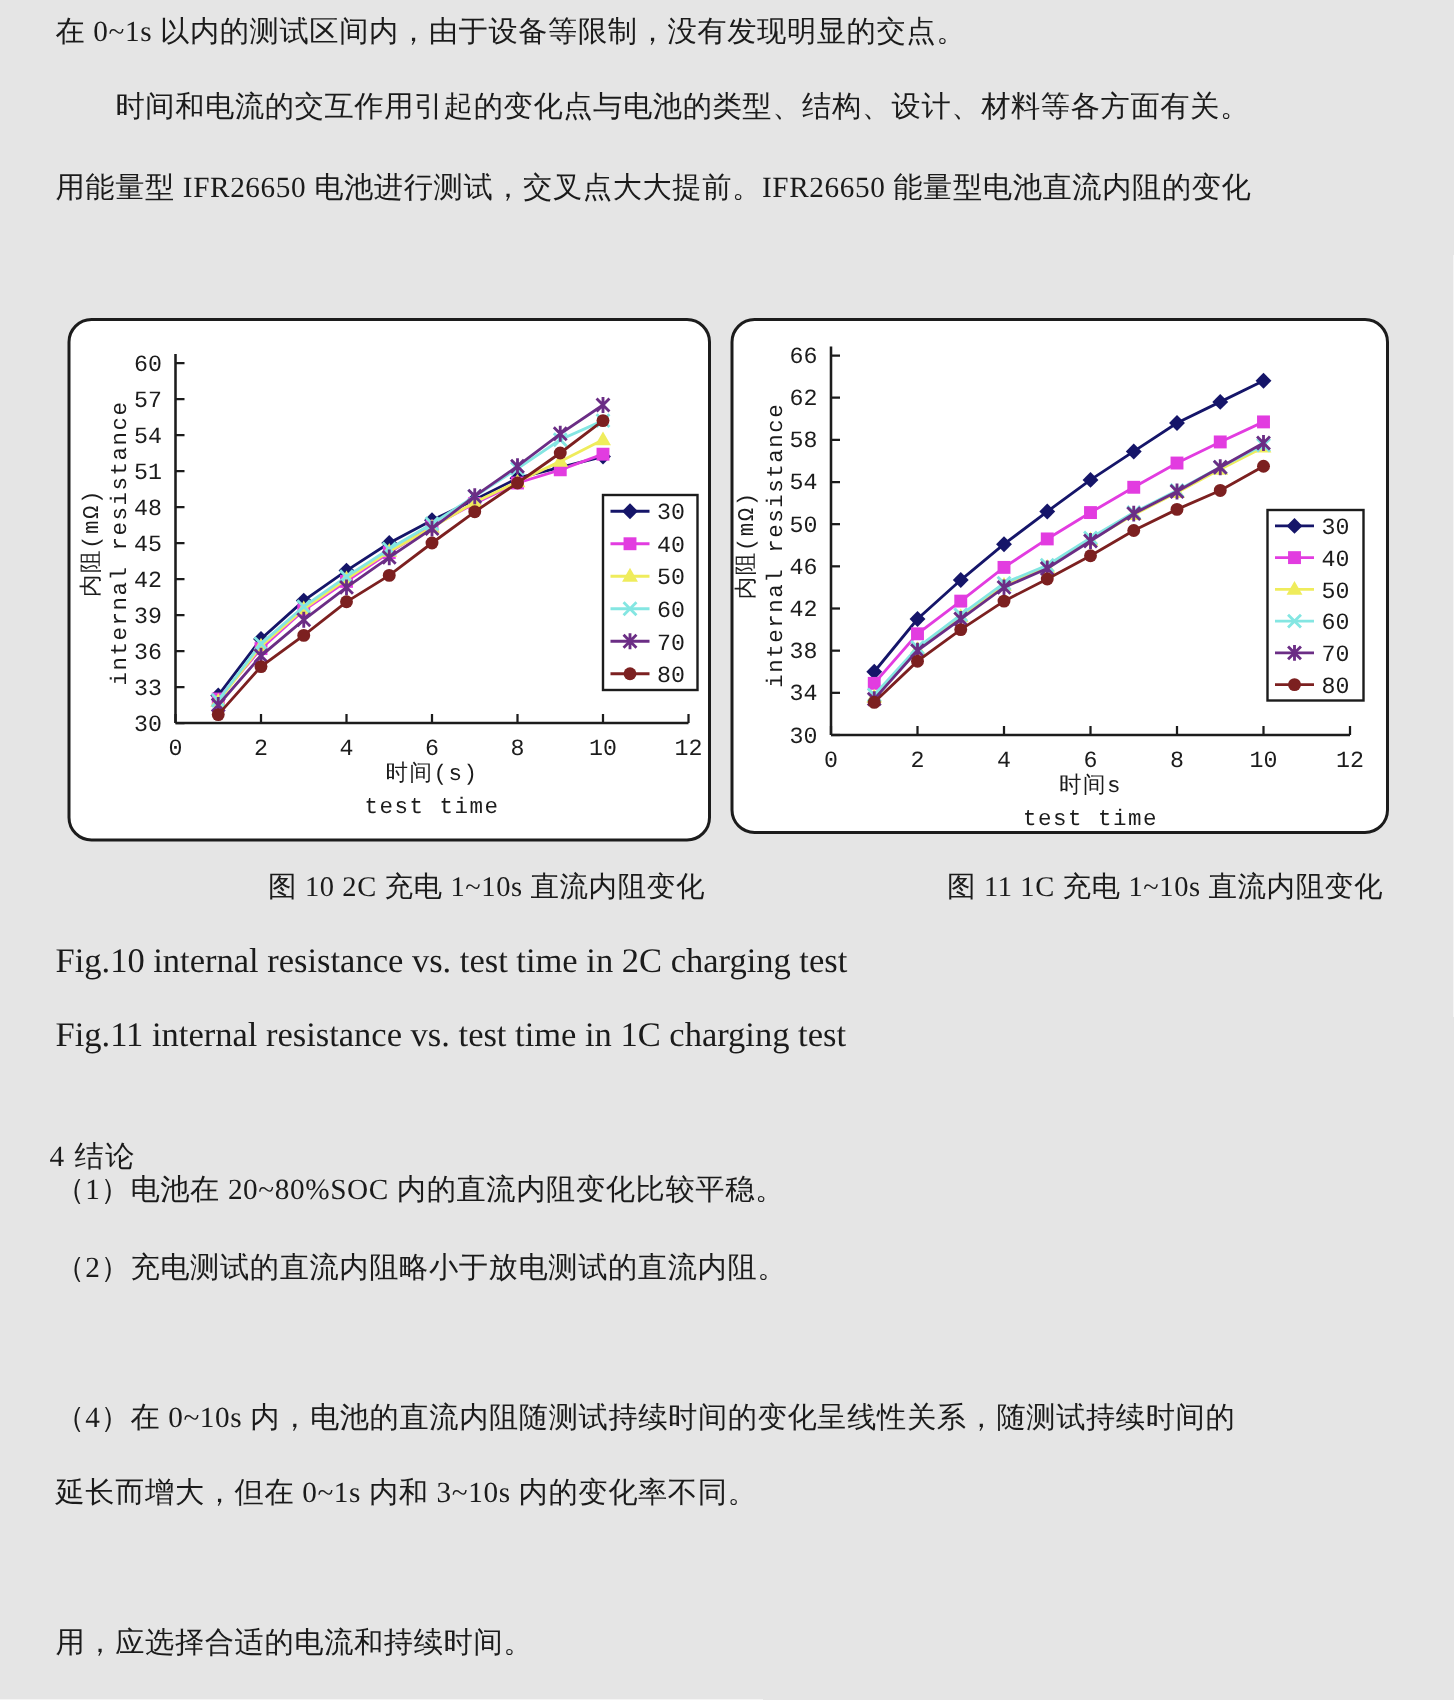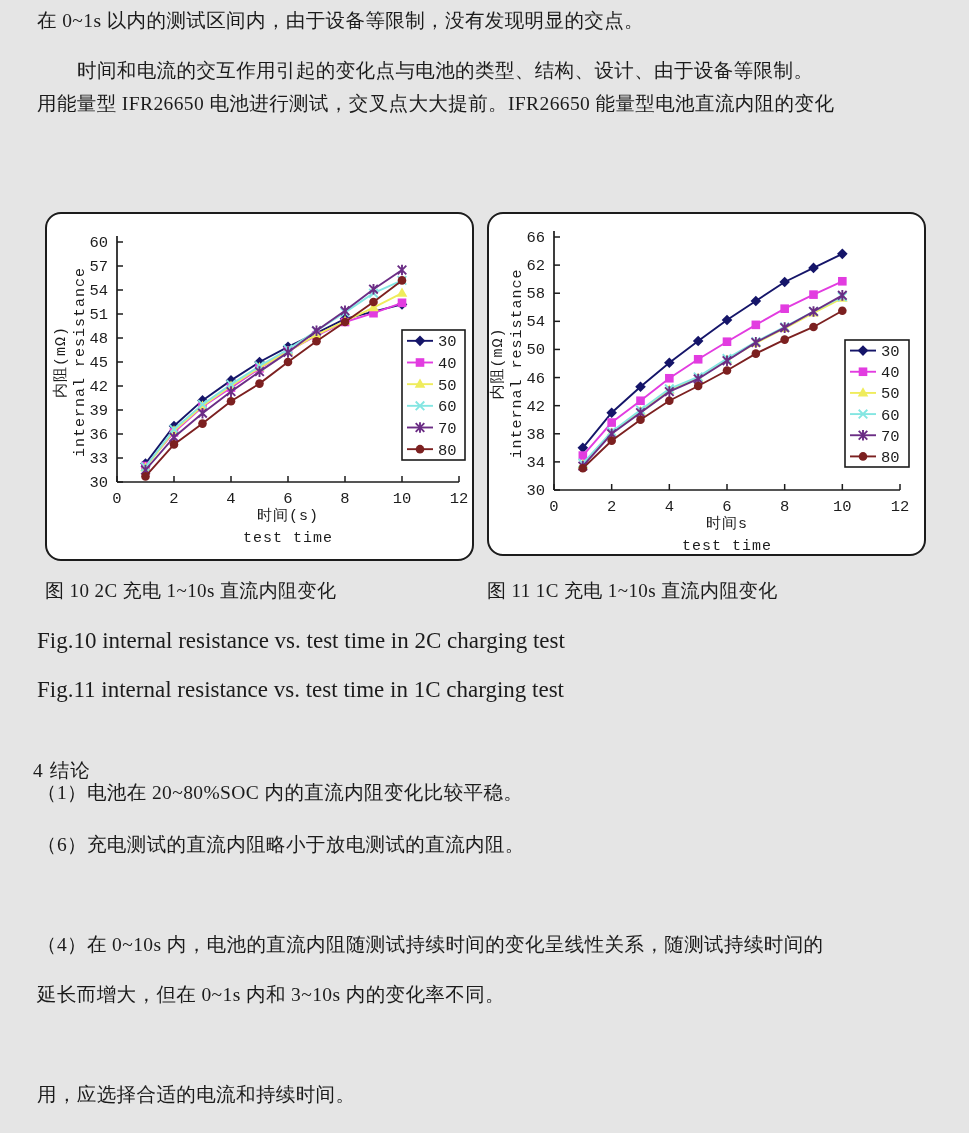--- a/index.html
+++ b/index.html
@@ -10,35 +10,35 @@
   .tline{
     position:absolute;left:37px;font-size:19.5px;letter-spacing:0.4px;white-space:nowrap;
   }
   .indent{padding-left:40px;}
   .chart-frame{
     position:absolute;background:#ffffff;border:2.2px solid #1c1c1c;border-radius:16px;
     box-sizing:content-box;
   }
   .chart-frame svg{display:block;}
   .caption{
-    position:absolute;font-size:19px;letter-spacing:0.4px;text-align:left;white-space:nowrap;
+    position:absolute;font-size:19px;letter-spacing:0.4px;text-align:right;white-space:nowrap;
   }
   .figline{position:absolute;left:37px;font-size:23px;white-space:nowrap;}
   .heading{position:absolute;left:33px;font-size:19.5px;letter-spacing:1px;white-space:nowrap;margin-top:28px;}
   svg .tick{font-family:"Liberation Mono","DejaVu Sans Mono",monospace;font-size:15.5px;fill:#1c1c1c;}
   svg .atitle{font-family:"Liberation Mono","DejaVu Sans Mono",monospace;font-size:15px;fill:#1c1c1c;letter-spacing:1px;}
 </style>
 </head>
 <body>
 
 <div class="page">
 
   <div class="tline" style="top:7px">在 0~1s 以内的测试区间内，由于设备等限制，没有发现明显的交点。</div>
-  <div class="tline indent" style="top:57px">时间和电流的交互作用引起的变化点与电池的类型、结构、设计、由于设备等限制。</div>
-  <div class="tline" style="top:90px">用能量型 IFR26650 电池进行测试，交叉点大大提前。IFR26650 能量型电池直流内阻的变化</div>
+  <div class="tline indent" style="top:57px">时间和电流的交互作用引起的变化点与电池的类型、结构、设计、材料等各方面有关。</div>
+  <div class="tline" style="top:111px">用能量型 IFR26650 电池进行测试，交叉点大大提前。IFR26650 能量型电池直流内阻的变化</div>
 
   <figure class="chart-frame" style="left:45px;top:212px;width:425px;height:345px;margin:0">
     <svg width="425" height="345">
         <line x1="70" y1="22" x2="70" y2="268" stroke="#1c1c1c" stroke-width="1.7"></line>
         <line x1="70" y1="268" x2="412" y2="268" stroke="#1c1c1c" stroke-width="1.7"></line>
         <line x1="70" y1="268" x2="76" y2="268" stroke="#1c1c1c" stroke-width="1.5"></line>
         <text x="61" y="273" text-anchor="end" class="tick">30</text>
         <line x1="70" y1="244" x2="76" y2="244" stroke="#1c1c1c" stroke-width="1.5"></line>
         <text x="61" y="249" text-anchor="end" class="tick">33</text>
         <line x1="70" y1="220" x2="76" y2="220" stroke="#1c1c1c" stroke-width="1.5"></line>
@@ -296,18 +296,18 @@
   </figure>
 
   <div class="caption" style="left:45px;top:578px;width:425px">图 10 2C 充电 1~10s  直流内阻变化</div>
   <div class="caption" style="left:487px;top:578px;width:435px">图 11 1C 充电 1~10s  直流内阻变化</div>
 
   <div class="figline" style="top:628px">Fig.10 internal resistance vs. test time in 2C charging test</div>
   <div class="figline" style="top:677px">Fig.11 internal resistance vs. test time in 1C charging test</div>
 
   <div class="heading" style="top:729px">4  结论</div>
   <div class="tline" style="top:779px">（1）电池在 20~80%SOC 内的直流内阻变化比较平稳。</div>
-  <div class="tline" style="top:831px">（6）充电测试的直流内阻略小于放电测试的直流内阻。</div>
+  <div class="tline" style="top:831px">（2）充电测试的直流内阻略小于放电测试的直流内阻。</div>
   <div class="tline" style="top:931px">（4）在 0~10s 内，电池的直流内阻随测试持续时间的变化呈线性关系，随测试持续时间的</div>
   <div class="tline" style="top:981px">延长而增大，但在 0~1s 内和 3~10s 内的变化率不同。</div>
   <div class="tline" style="top:1081px">用，应选择合适的电流和持续时间。</div>
 
 </div>
 
 </body></html>

